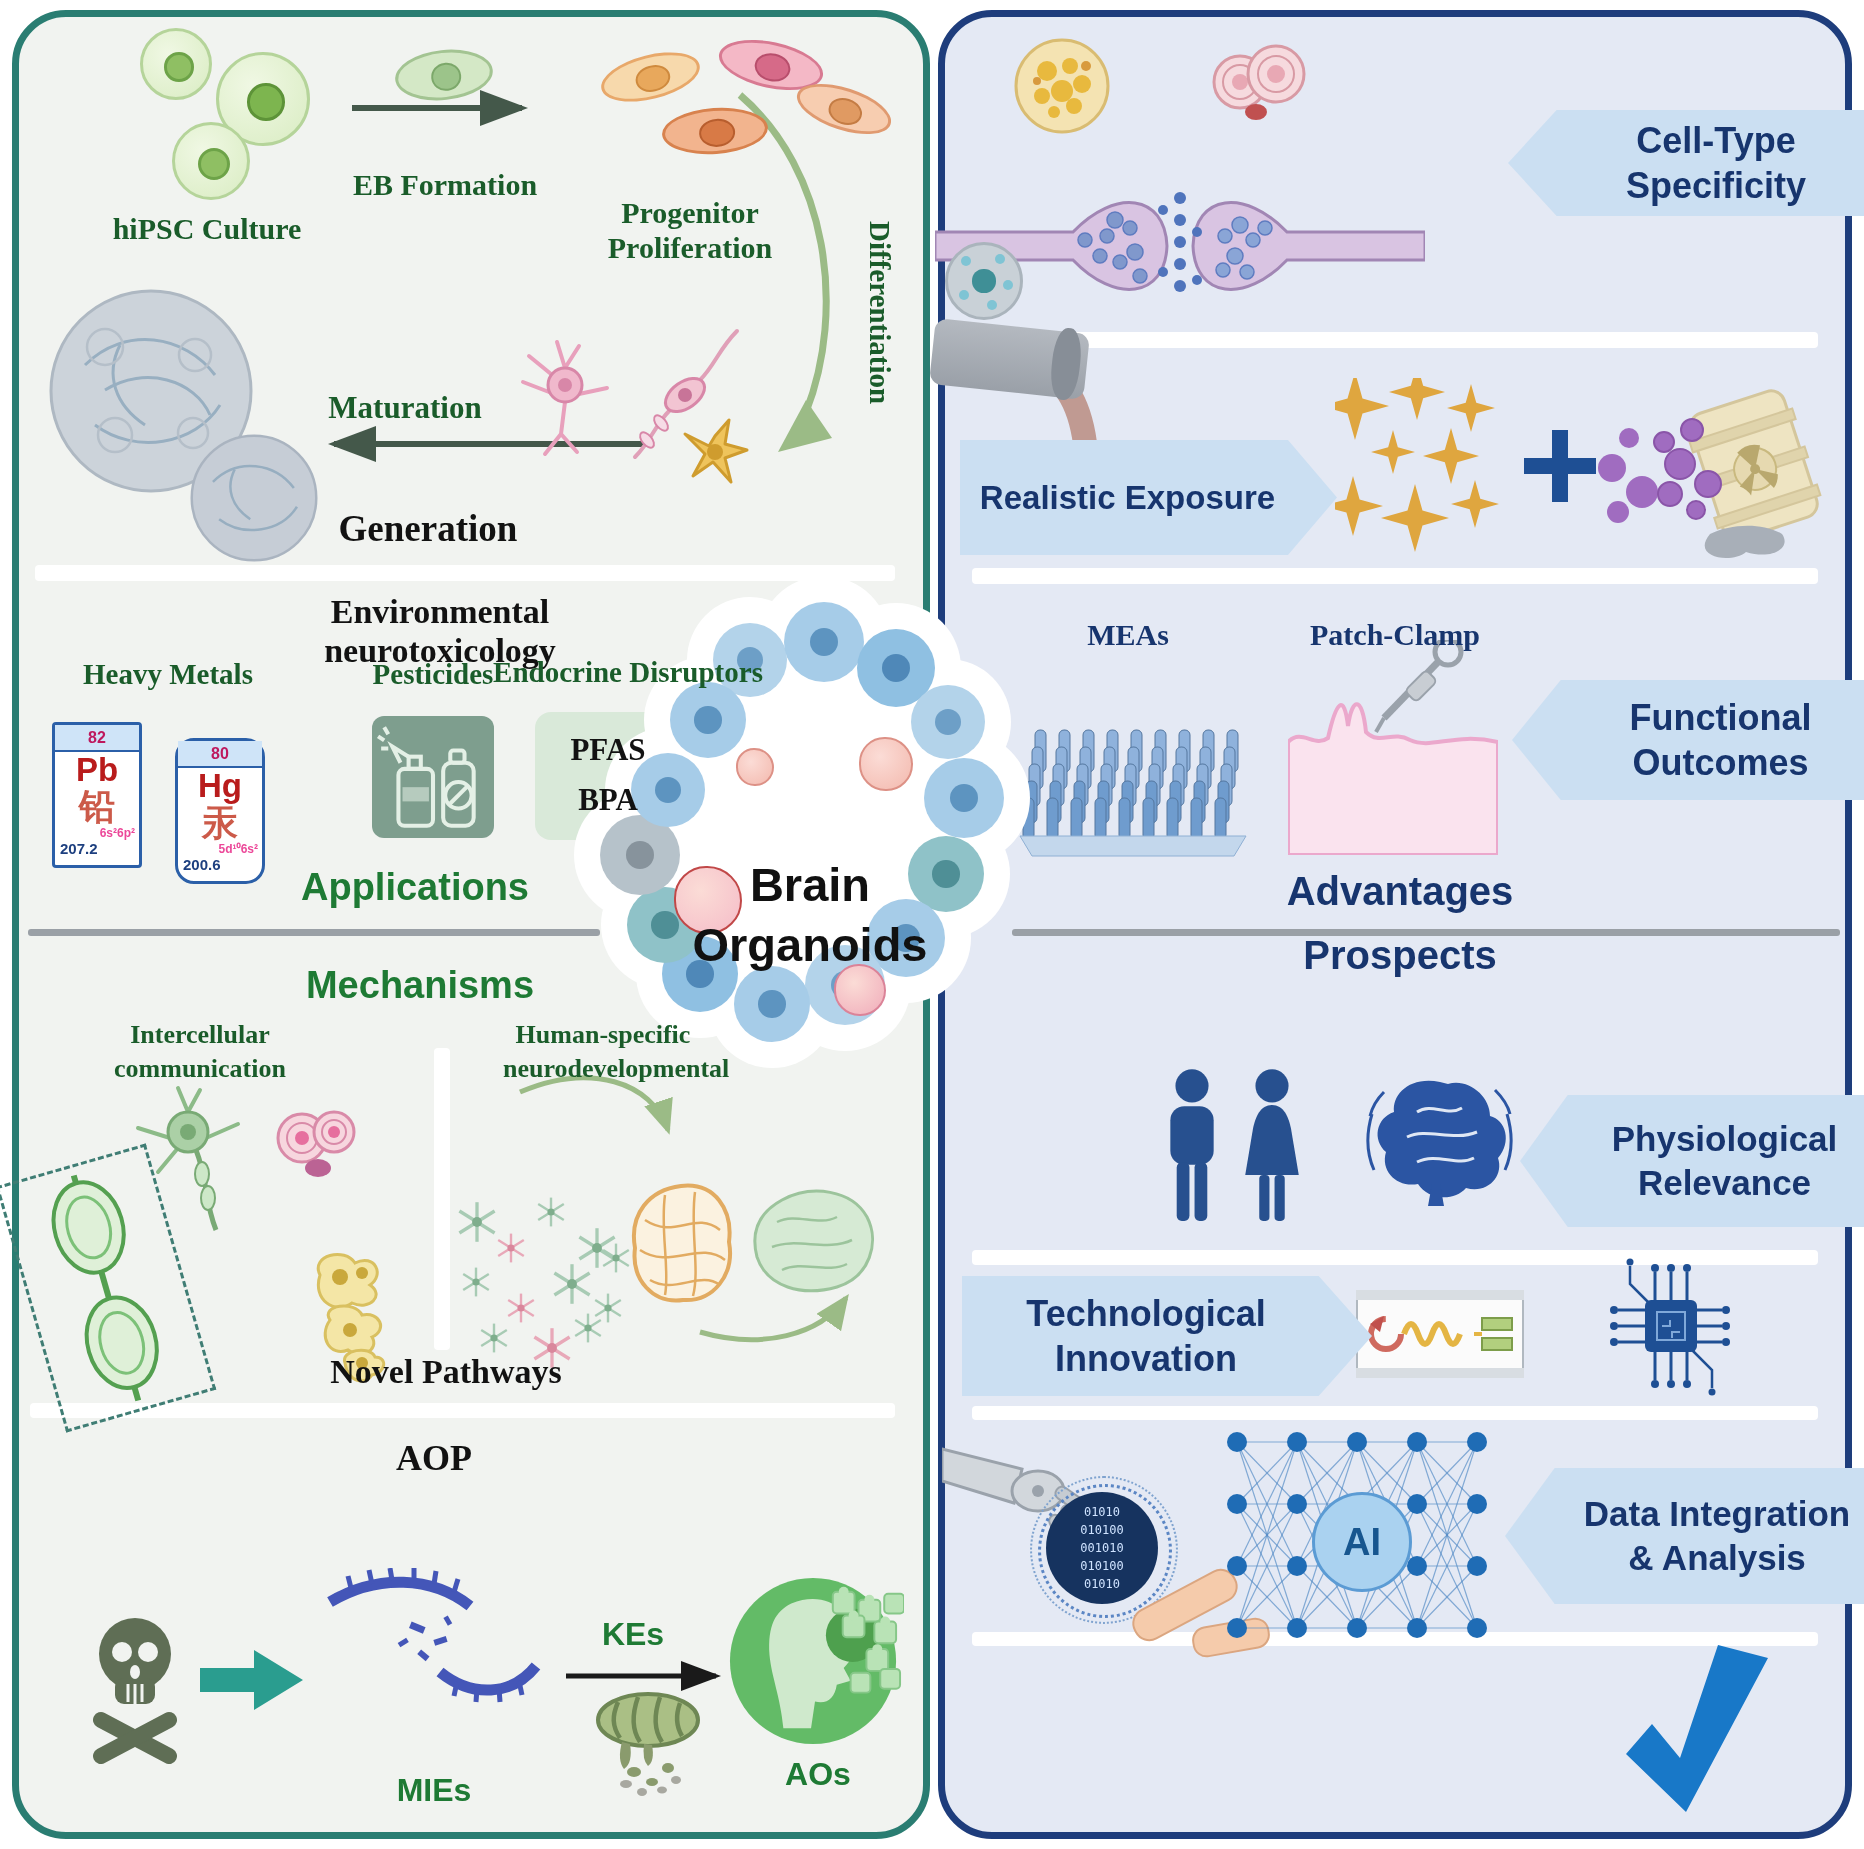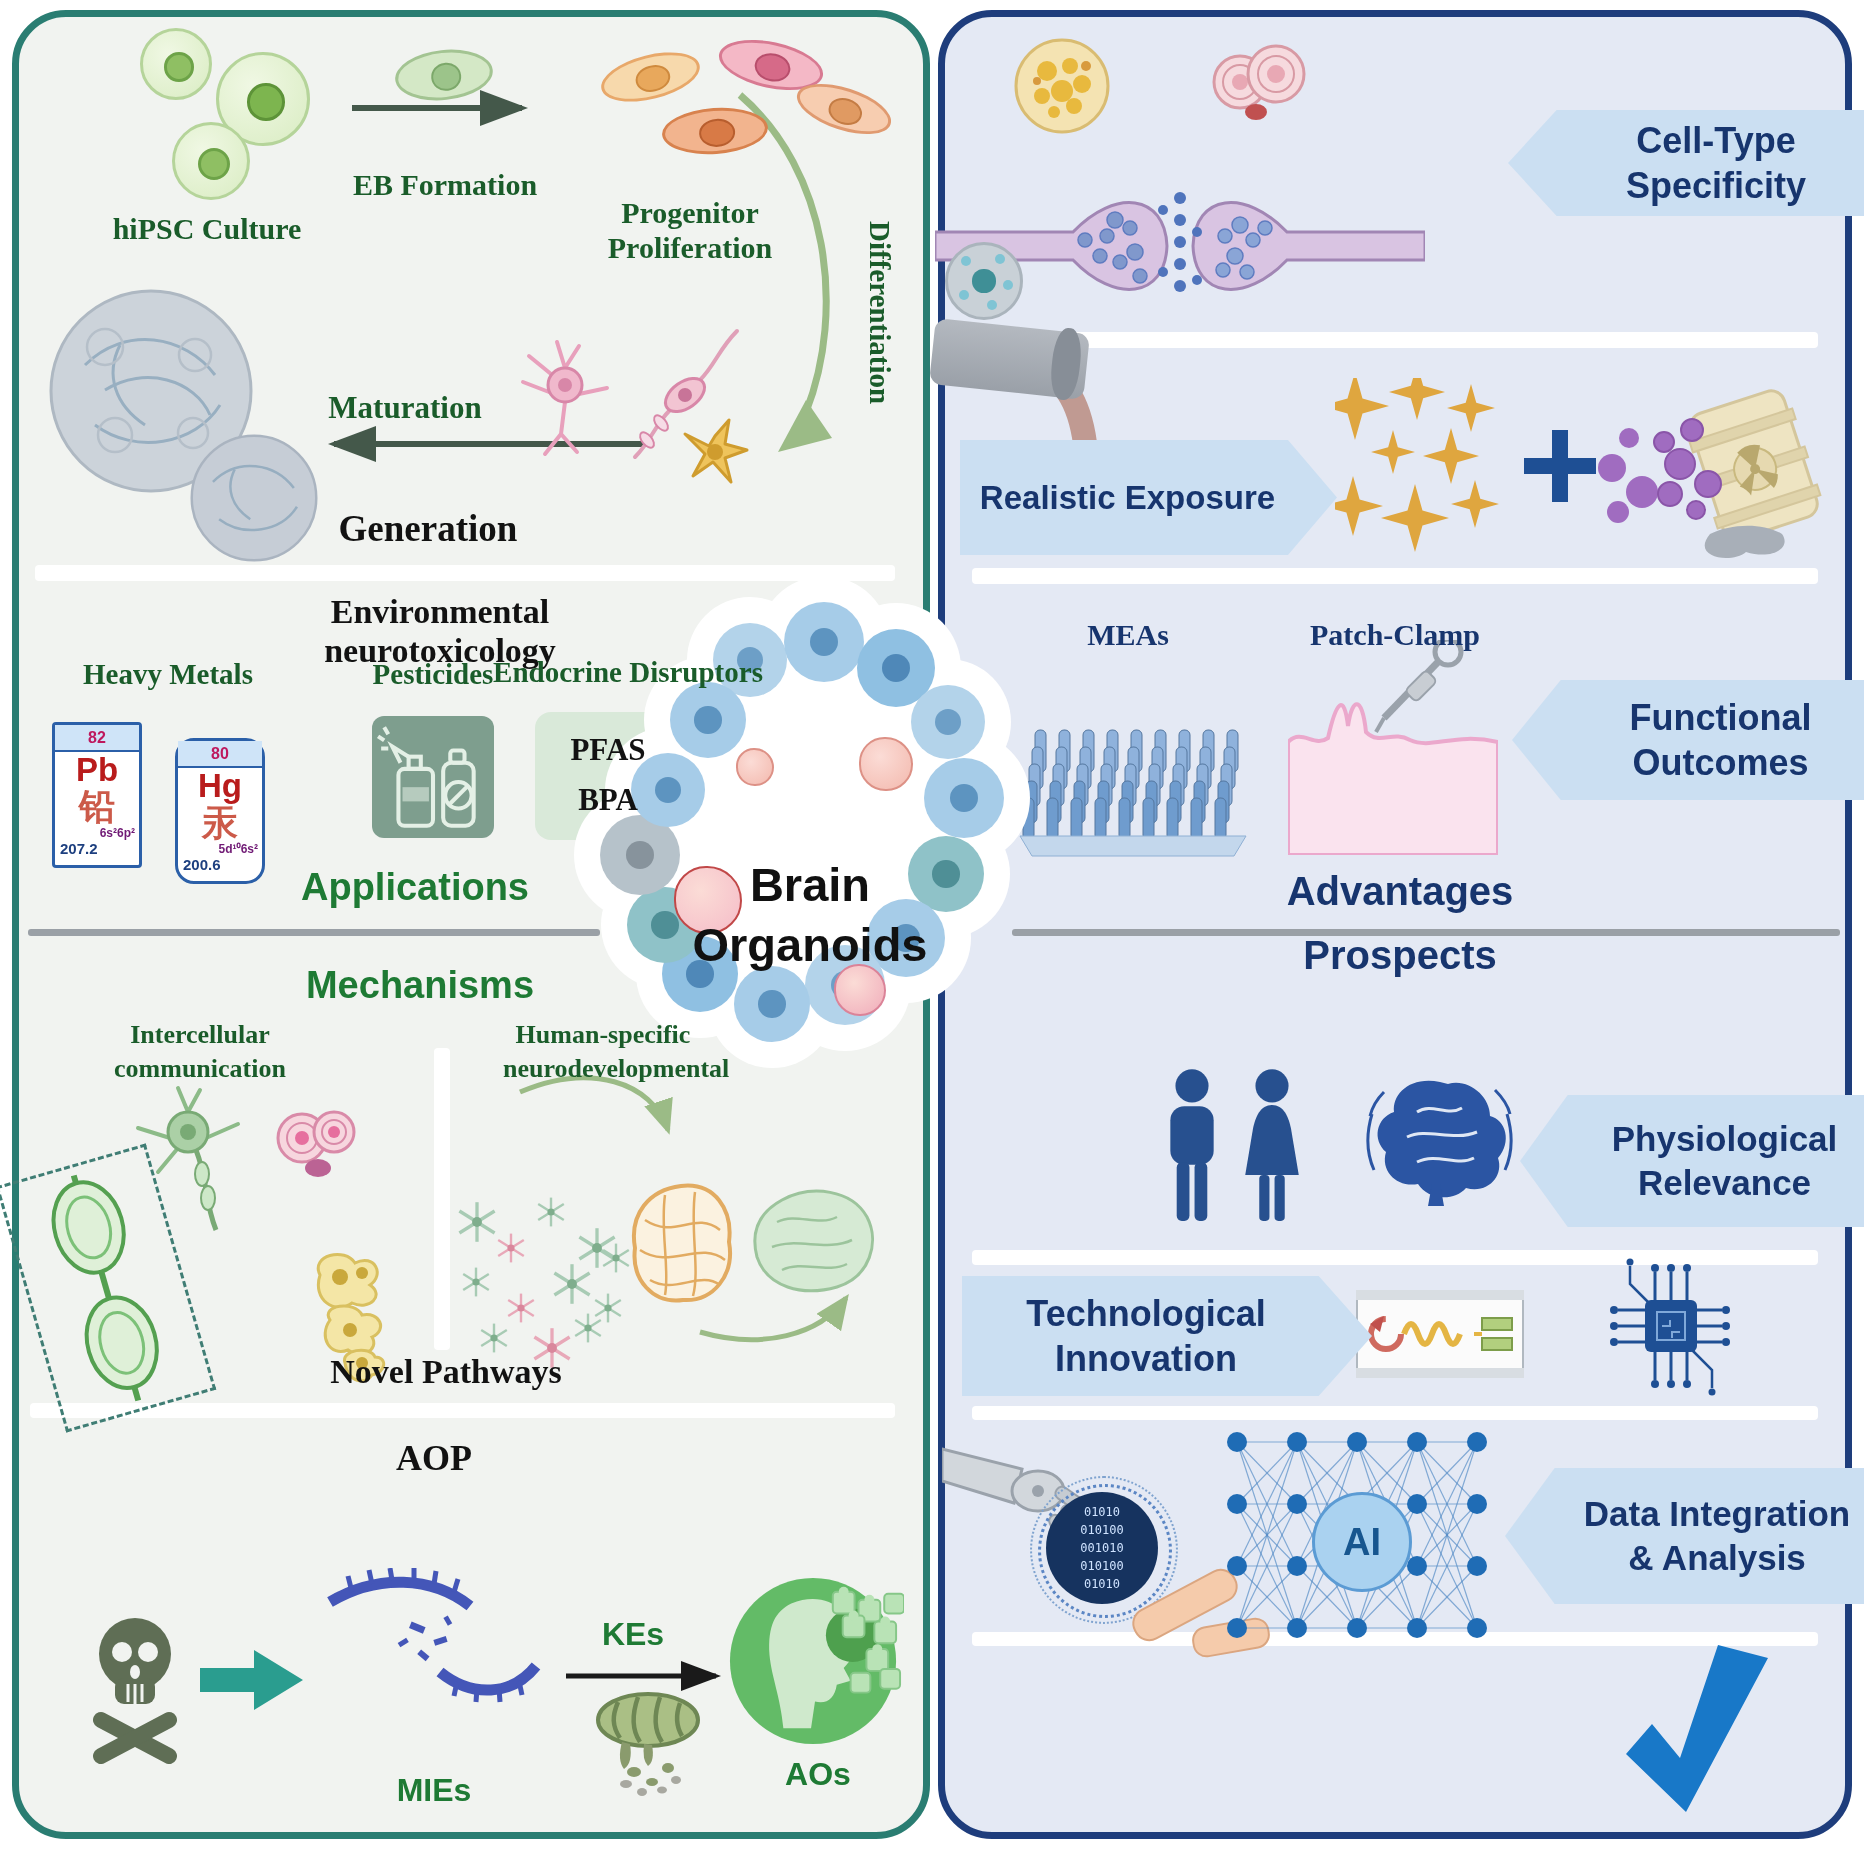--- a/index.html
+++ b/index.html
@@ -21,21 +21,21 @@
   .banner{position:absolute;background:#cbdff2;color:#17356e;font-weight:bold;display:flex;
           flex-direction:column;justify-content:center;text-align:center;line-height:1.25;z-index:3;}
   .banner.pl{clip-path:polygon(13% 0,100% 0,100% 100%,13% 100%,0 50%);padding-left:42px;}
   .banner.pr{clip-path:polygon(0 0,87% 0,100% 50%,87% 100%,0 100%);padding-right:42px;}
   .tile{position:absolute;width:84px;height:140px;background:#fff;border:3px solid #2b5fa8;border-radius:4px;z-index:2;}
   .tile-head{height:25px;background:#cfe4f8;border-bottom:2px solid #2b5fa8;color:#be185d;font-size:16px;
              font-weight:bold;text-align:center;line-height:25px;}
   .tile-sym{color:#b91c1c;font-size:33px;font-weight:bold;text-align:center;line-height:36px;}
   .tile-cn{color:#cc5a49;font-size:36px;font-weight:bold;text-align:center;line-height:38px;
            font-family:"Liberation Sans","DejaVu Sans",sans-serif;}
-  .tile-cfg{color:#701a75;font-size:12px;font-weight:bold;text-align:right;padding-right:4px;line-height:14px;}
+  .tile-cfg{color:#ec4899;font-size:12px;font-weight:bold;text-align:right;padding-right:4px;line-height:14px;}
   .tile-mass{color:#1d3f7f;font-size:15px;font-weight:bold;text-align:left;padding-left:5px;line-height:17px;}
   .cellblob{position:absolute;border-radius:50%;z-index:5;}
   .halo{position:absolute;border-radius:50%;background:#fff;z-index:4;}
   .nucleus{position:absolute;border-radius:50%;left:32%;top:32%;width:36%;height:36%;}
   .organoid{position:absolute;border-radius:48% 52% 50% 50%;z-index:5;}
   svg{display:block;}
   .icon{position:absolute;z-index:2;}
 </style>
 </head>
 <body>

